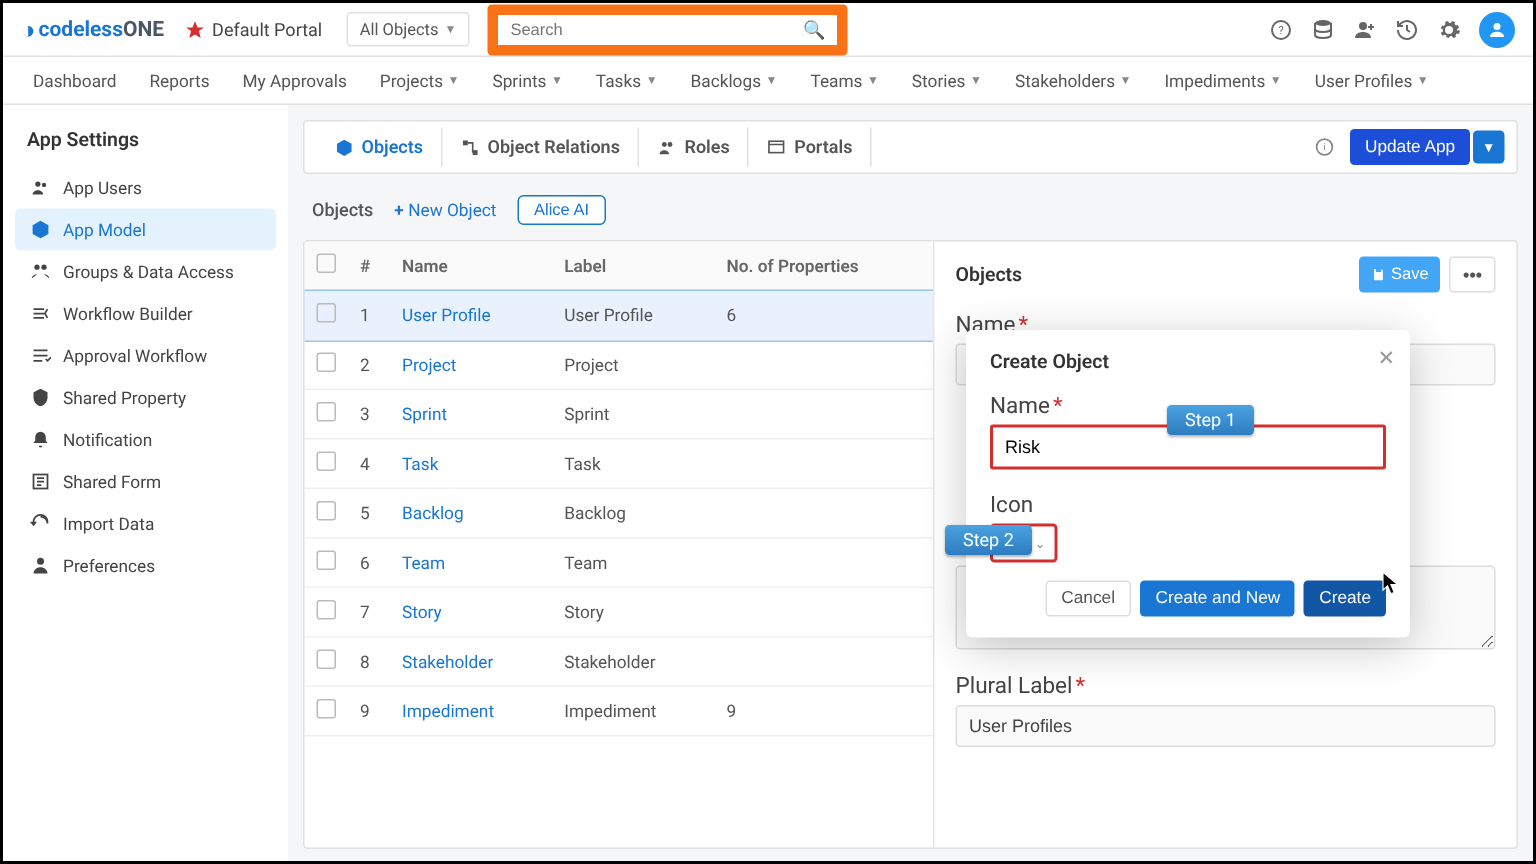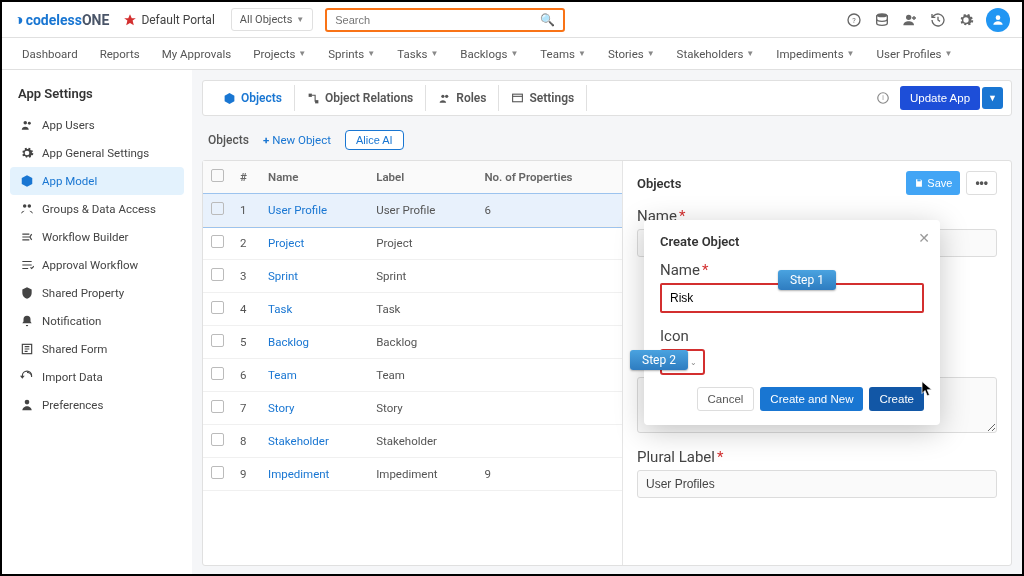--- a/index.html
+++ b/index.html
@@ -7,21 +7,21 @@
   
   
   .topbar { display: flex; align-items: center; padding: 6px 12px; gap: 8px; border-bottom: 1px solid #e0e0e0; height: 36px; }
   .logo { display: flex; align-items: center; font-weight: bold; font-size: 14px; }
   .logo .circle { color: #1976d2; font-size: 16px; margin-right: 2px; }
   .logo .codeless { color: #1976d2; }
   .logo .one { color: #4a5568; }
   .portal-sel { display: flex; align-items: flex-end; gap: 4px; margin-left: 6px; font-size: 12px; color: #444; }
   .portal-sel svg { width:14px; height:14px; }
   .obj-filter { display: flex; align-items: center; gap: 4px; border: 1px solid #e0e0e0; border-radius: 3px; padding: 4px 8px; font-size: 11px; color: #555; margin-left: 8px; }
-  .search-box { display: flex; align-items: center; border: 2px solid #f97316; border-radius: 3px; padding: 3px 8px; flex: 0 0 240px; margin-left: 4px; }
+  .search-box { display: flex; align-items: center; border: 7px solid #f97316; border-radius: 3px; padding: 3px 8px; flex: 0 0 240px; margin-left: 4px; }
   .search-box input { border: none; outline: none; flex: 1; font-size: 11px; color: #666; }
   .search-box .sicon { color: #aaa; }
   .top-icons { margin-left: auto; display: flex; align-items: center; gap: 12px; color: #666; }
   .top-icons .ticon { width: 16px; height: 16px; display: inline-flex; align-items: center; justify-content: center; }
   .avatar-circle { width: 24px; height: 24px; border-radius: 50%; background: #2196f3; color: #fff; display: flex; align-items: center; justify-content: center; }
   
   
   .navbar { display: flex; align-items: center; gap: 6px; padding: 0 12px; border-bottom: 1px solid #e0e0e0; height: 32px; font-size: 11.5px; color: #555; }
   .nav-item { padding: 6px 8px; cursor: pointer; display: flex; align-items: center; gap: 3px; }
   .caret { font-size: 8px; color: #888; }
@@ -214,26 +214,20 @@
     <h3>App Settings</h3>
     <div id="side-list">
         <div class="side-item">
           <svg viewBox="0 0 24 24" fill="currentColor">
             <circle cx="9" cy="8" r="3"></circle>
             <circle cx="16" cy="9" r="2.5"></circle>
             <path d="M3 20c0-3 3-5 6-5s6 2 6 5"></path>
           </svg>
           <span>App Users</span>
         </div>
-        <div class="side-item">
-          <svg viewBox="0 0 24 24" fill="currentColor">
-            <path d="M12 8a4 4 0 1 0 0 8 4 4 0 0 0 0-8zm9 4l2 1-1 3-2-.5-1.5 1.5.5 2-3 1-1-2h-2l-1 2-3-1 .5-2L7 17l-2 .5-1-3 2-1v-2l-2-1 1-3 2 .5L8.5 6 8 4l3-1 1 2h2l1-2 3 1-.5 2L19 7.5l2-.5 1 3-2 1z"></path>
-          </svg>
-          <span>App General Settings</span>
-        </div>
         <div class="side-item active">
           <svg viewBox="0 0 24 24" fill="currentColor">
             <path d="M12 2l9 5v10l-9 5-9-5V7z"></path>
           </svg>
           <span>App Model</span>
         </div>
         <div class="side-item">
           <svg viewBox="0 0 24 24" fill="currentColor">
             <circle cx="8" cy="7" r="3"></circle>
             <circle cx="16" cy="7" r="3"></circle>
@@ -313,21 +307,21 @@
             <circle cx="16" cy="8" r="3"></circle>
             <path d="M3 20c0-3 3-5 6-5s6 2 6 5"></path>
           </svg>
           <span>Roles</span>
         </div>
       <div class="tab">
           <svg width="13" height="13" viewBox="0 0 24 24" fill="none" stroke="#555" stroke-width="2">
             <rect x="3" y="4" width="18" height="14"></rect>
             <path d="M3 8h18"></path>
           </svg>
-          <span>Settings</span>
+          <span>Portals</span>
         </div>
       <div class="spacer"></div>
       <svg class="info-icon" viewBox="0 0 24 24">
           <circle cx="12" cy="12" r="9" fill="none" stroke="#888" stroke-width="2"></circle>
           <text x="12" y="16" text-anchor="middle" font-size="11" fill="#888">i</text>
         </svg>
       <button class="update-btn">
           <span>Update App</span>
         </button>
       <button class="update-drop">▼</button>

